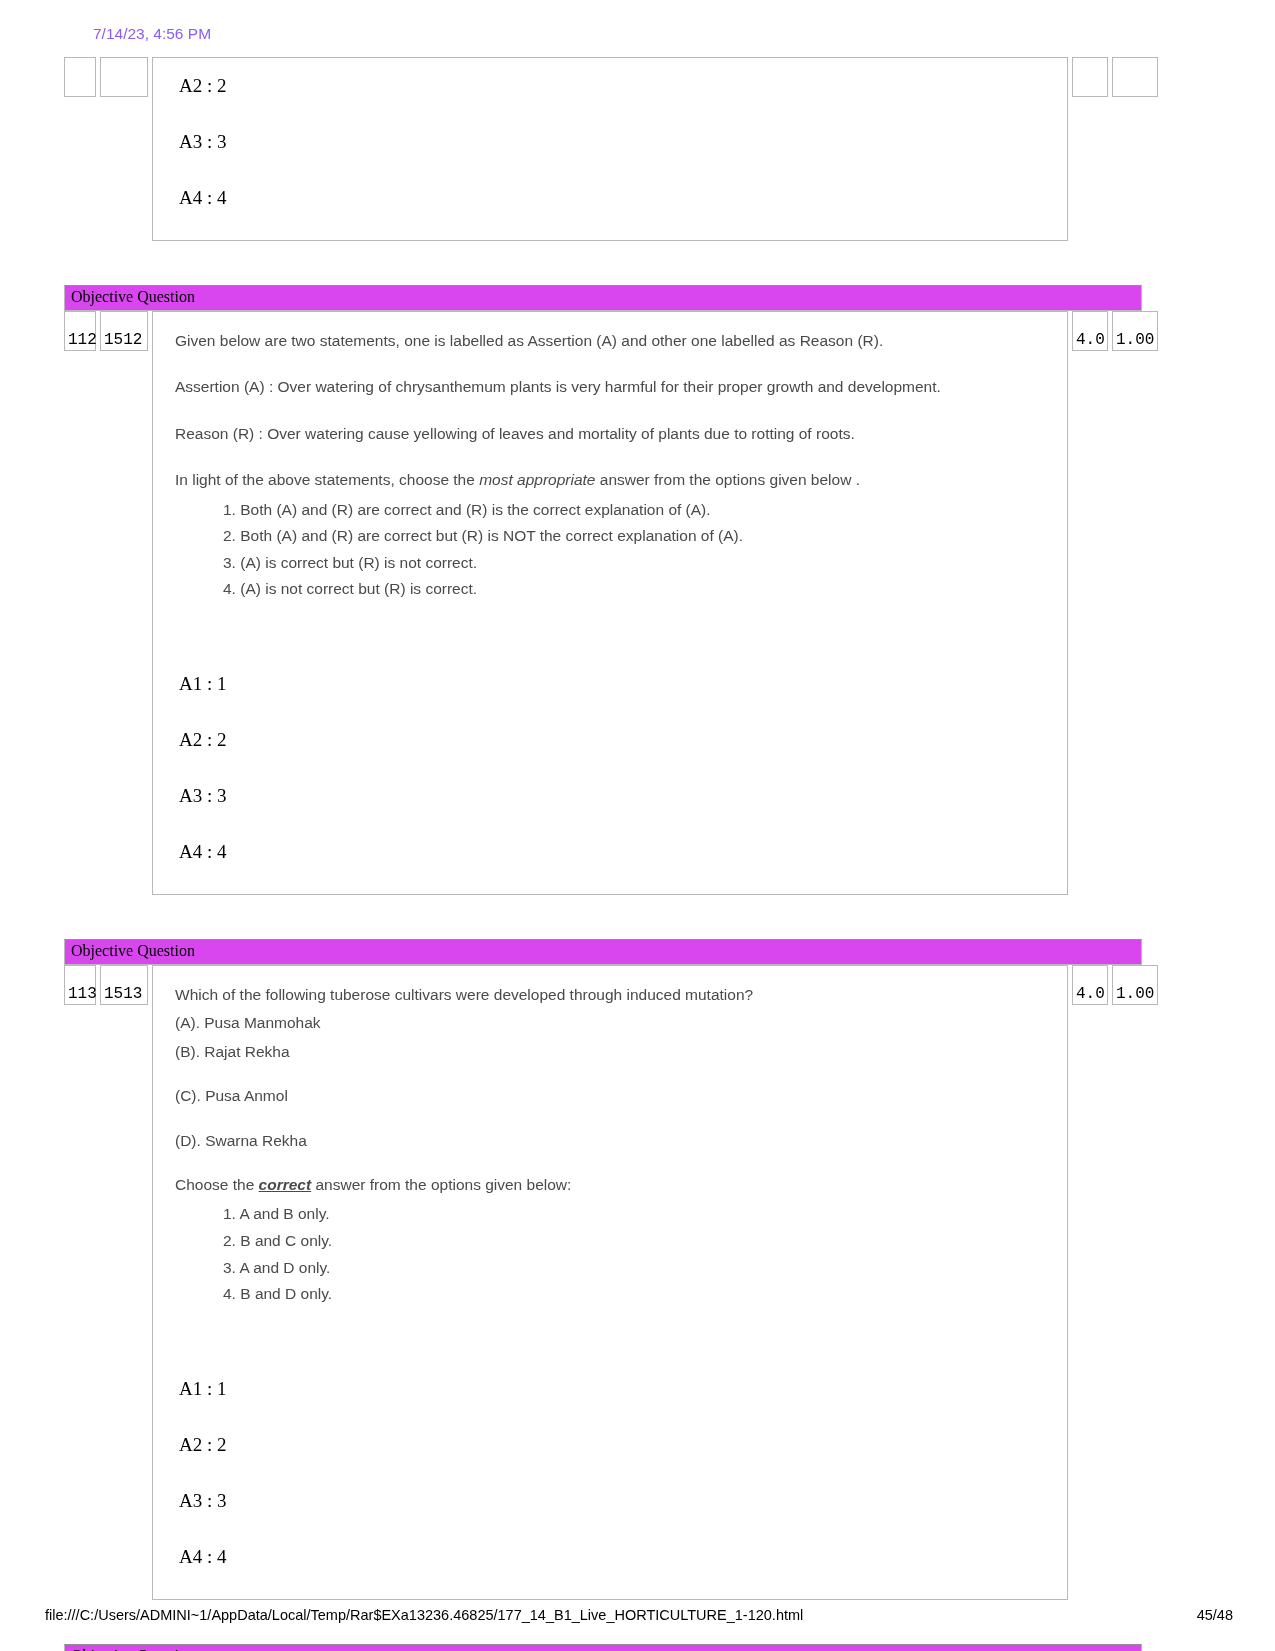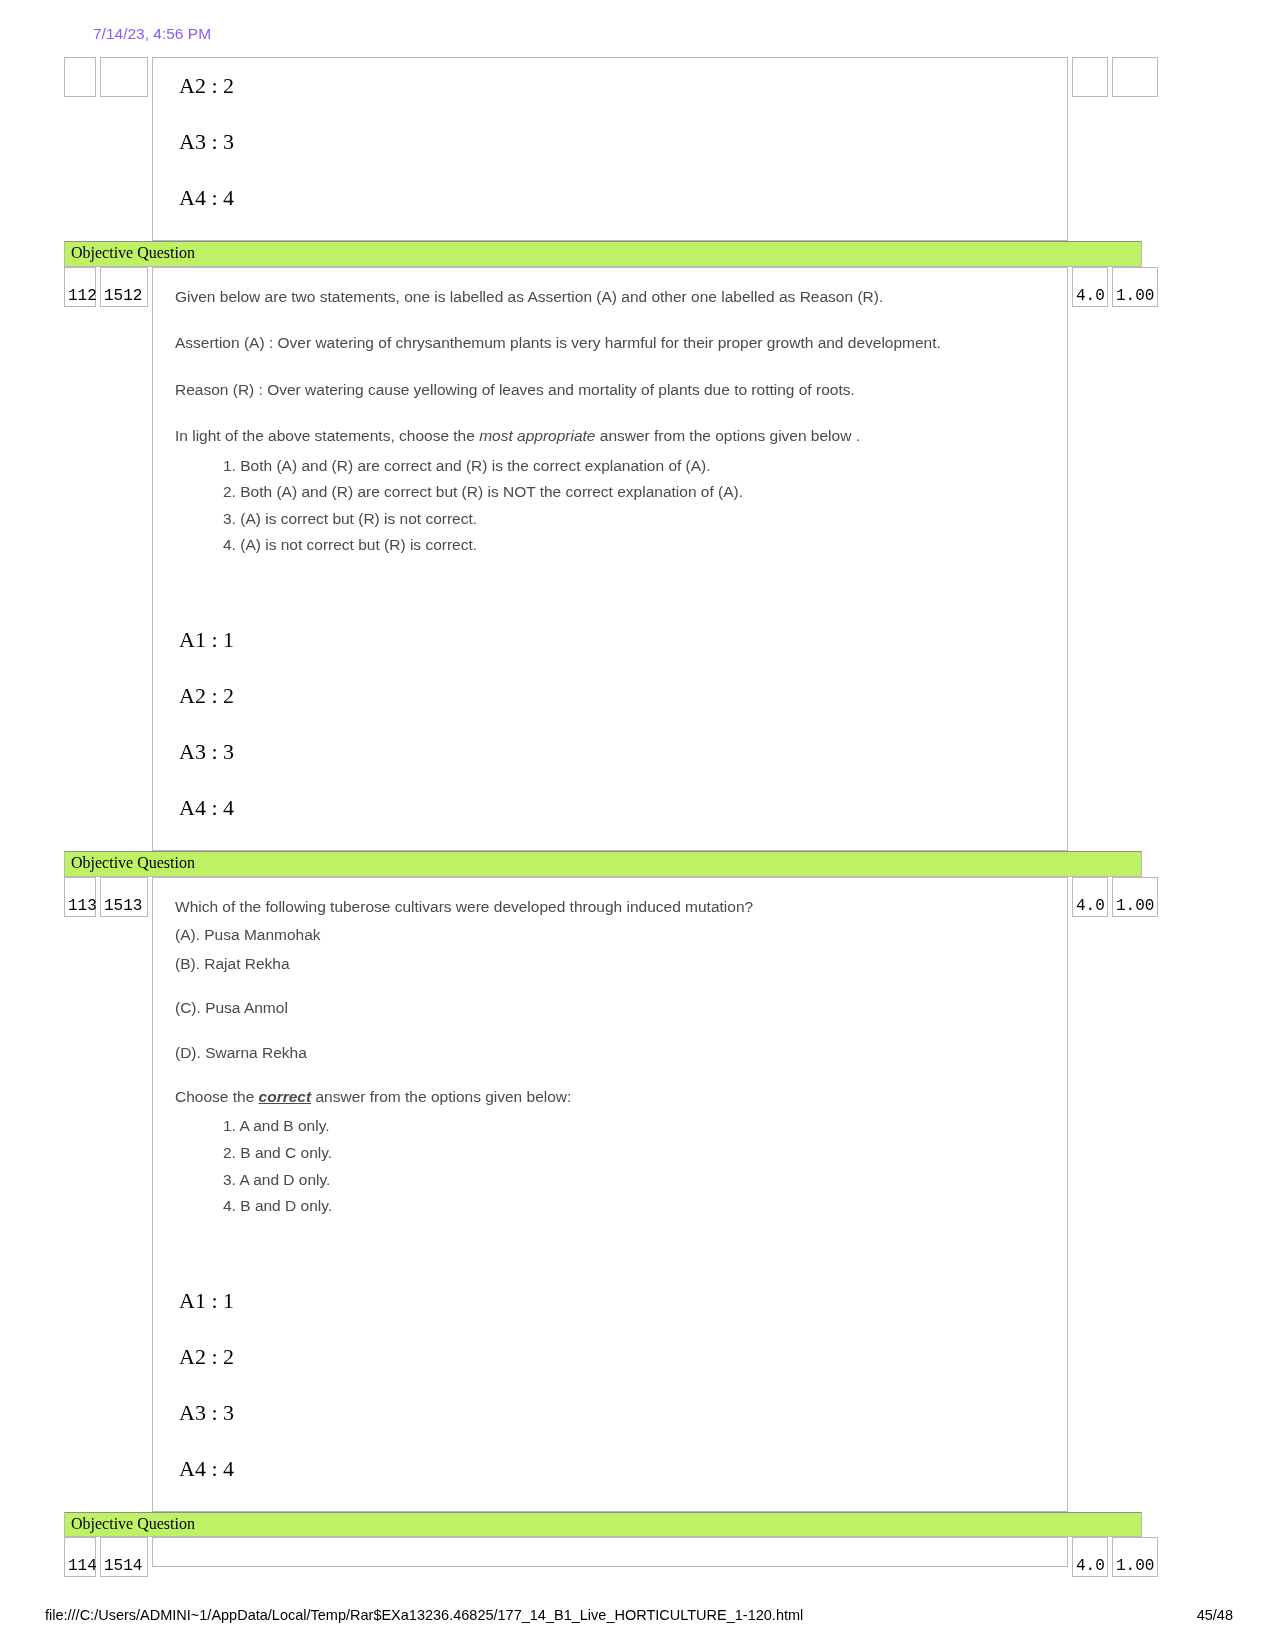--- a/index.html
+++ b/index.html
@@ -110,28 +110,29 @@
     white-space: nowrap;
   }
 
   
   td.gap { width: 4px; }
 
   
   .objband {
     border: 1px solid #b9b9b9;
     border-top: 1px solid #8f8f8f;
-    background: #bef264;
+    background: #d946ef;
     font-family: "Liberation Serif", serif;
     font-size: 16px;
     line-height: 1.3;
     padding: 1px 0 2px 6px;
     color: #000;
     white-space: nowrap;
     box-sizing: border-box;
+    margin-top: 44px;
   }
 
   
   .qbody {
     font-family: "Liberation Sans", sans-serif;
     font-size: 15.5px;
     line-height: 1.45;
     color: #4a4a4a;
     padding: 18px 14px 10px 22px;
   }
@@ -151,21 +152,21 @@
   }
   ol.opts li {
     margin: 0 0 3px 0;
     line-height: 1.52;
     color: #4a4a4a;
   }
 
   
   .answers {
     font-family: "Liberation Serif", serif;
-    font-size: 22px;
+    font-size: 19px;
     color: #000;
     padding: 0 0 0 26px;
   }
   .answers .aline {
     margin: 0;
     height: 56px;
     line-height: 56px;
     white-space: nowrap;
   }
 

